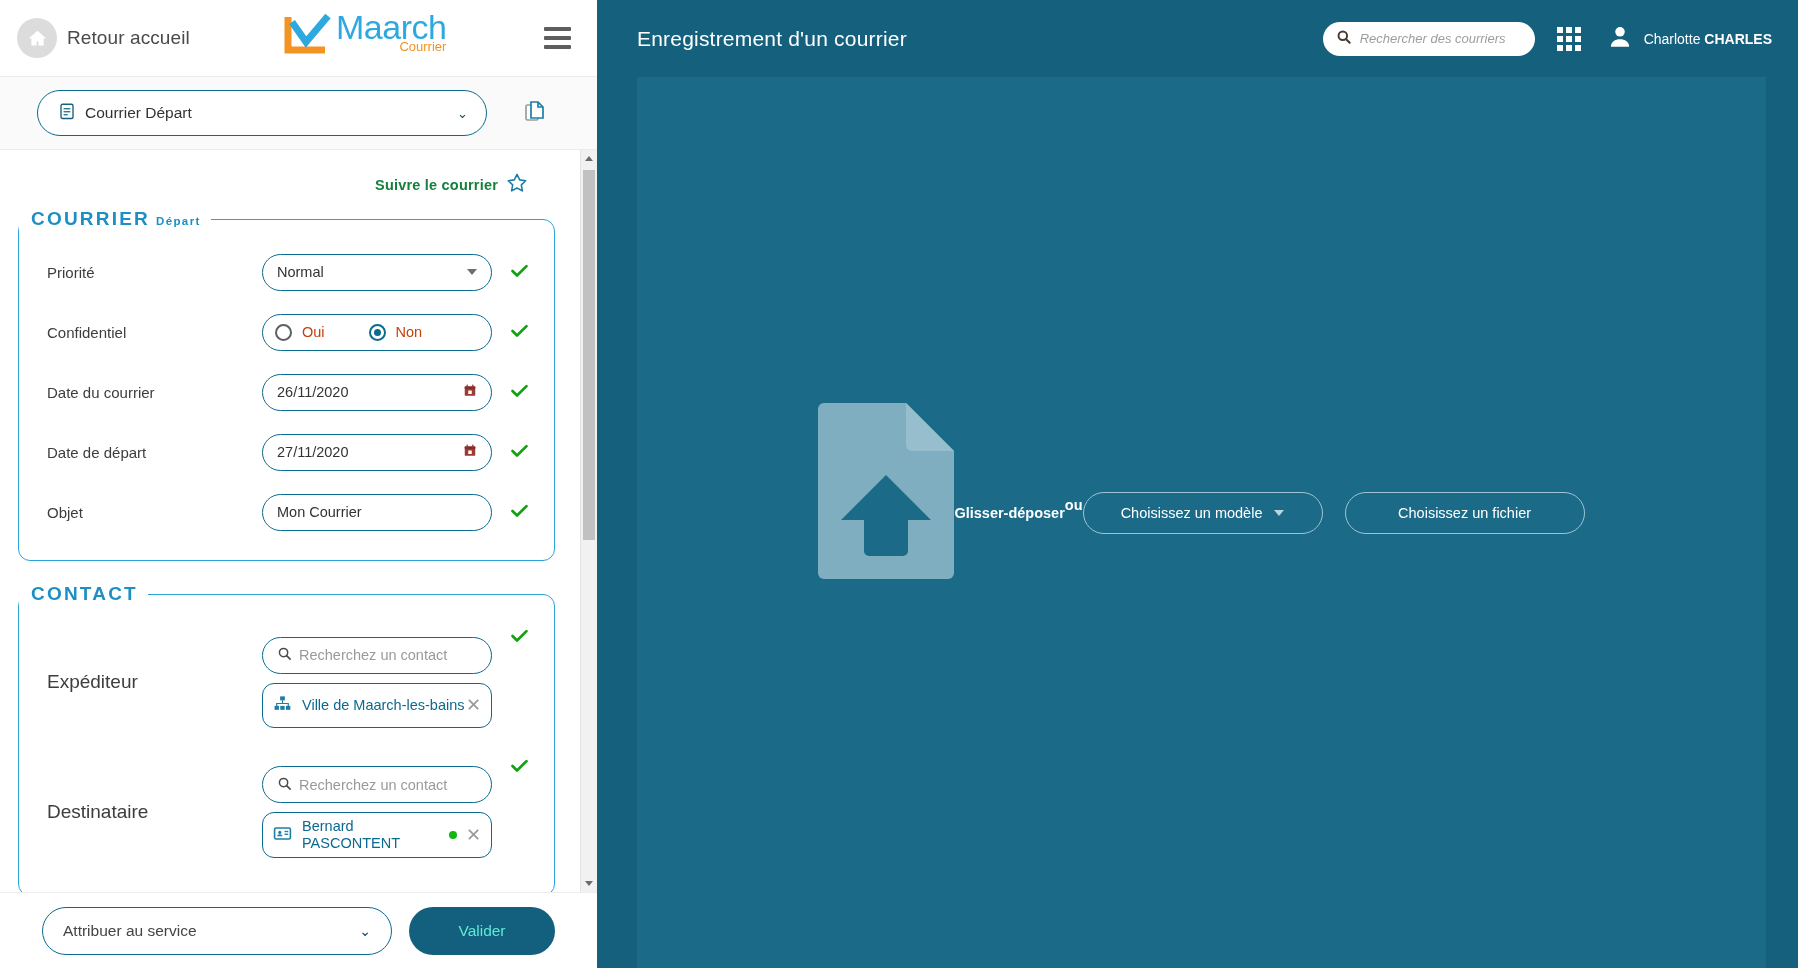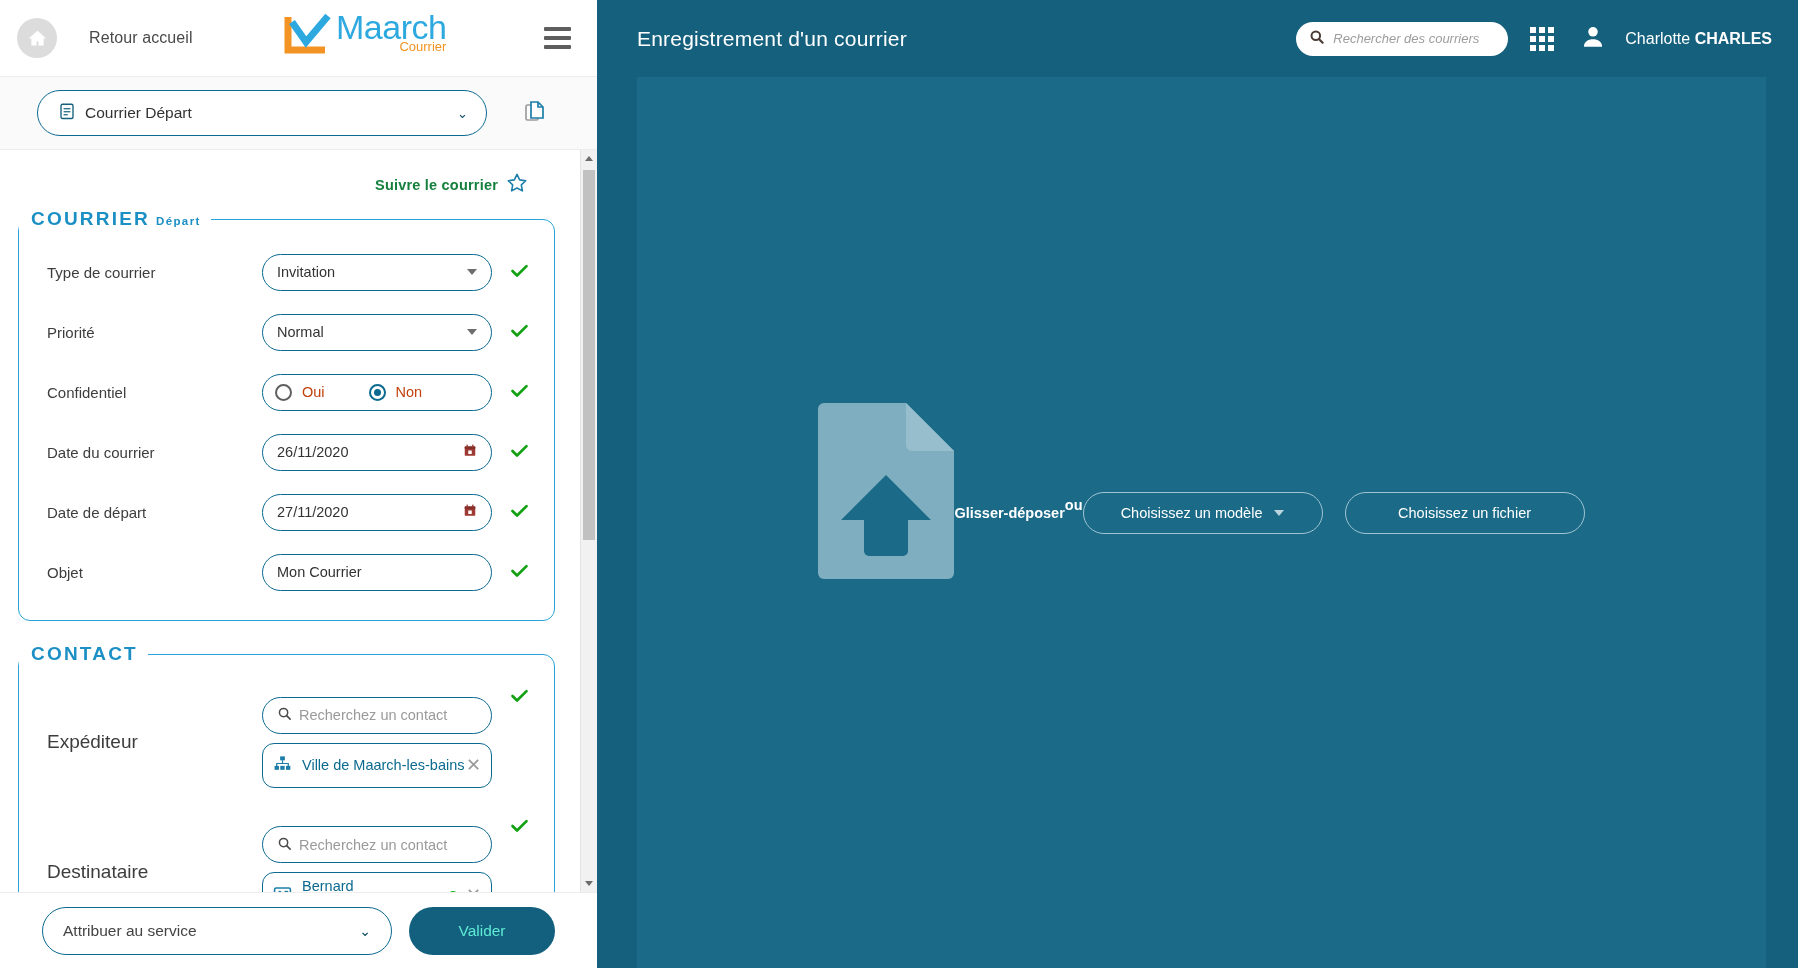--- a/index.html
+++ b/index.html
@@ -30,21 +30,21 @@
   }
   .home-btn {
     width: 40px; height: 40px; border-radius: 50%;
     background: #dcdcdc;
     display: flex; align-items: center; justify-content: center;
     margin-left: 17px;
     cursor: pointer;
   }
   .home-btn svg { display:block; }
   .home-label {
-    margin-left: 32px; font-size: 16px; color: #4a4a4a;
+    margin-left: 10px; font-size: 19px; color: #4a4a4a;
     letter-spacing: .1px;
     text-align: center;
   }
   .logo-wrap {
     position: absolute; left: 284px; top: 10px;
     display: flex; align-items: flex-start;
   }
   .logo-text { margin-left: 2px; line-height: 1; }
   .logo-main { font-size: 34px; color: #2EA9E0; letter-spacing: -.5px; }
   .logo-sub { font-size: 13px; color: #F39324; text-align: right; display:block; margin-top: -4px; }
@@ -256,21 +256,21 @@
     display: flex; align-items: center;
     padding: 0 10px 0 13px;
     margin-right: 22px;
   }
   .search-pill .sph2 {
     font-size: 13px; color: #9d9d9d; font-style: italic; margin-left: 8px;
   }
   .grid-icon { display: grid; grid-template-columns: repeat(3, 6px); gap: 3px; margin-right: 26px; cursor: pointer; }
   .grid-icon i { width: 6px; height: 6px; background: #fff; display:block; }
   .avatar-wrap { display: flex; align-items: center; cursor: pointer; }
-  .user-name { margin-left: 19px; font-size: 16px; color: #fff; }
+  .user-name { margin-left: 11px; font-size: 14px; color: #fff; }
   .user-name b { font-weight: bold; }
 
   .doc-panel {
     position: absolute;
     left: 40px; right: 32px; top: 77px; bottom: 0;
     background: #1A6A88;
   }
   .drop-zone {
     position: absolute; left: 0; right: 0; top: 0; bottom: 0;
     display: flex; 
@@ -364,34 +364,20 @@
                 <path d="M12 2.6l2.9 6 6.6.9-4.8 4.6 1.2 6.5L12 17.5 6.1 20.6l1.2-6.5L2.5 9.5l6.6-.9z" fill="none" stroke="#1C7EA8" stroke-width="1.7" stroke-linejoin="round"></path>
               </svg>
           </span>
         </div>
 
         <fieldset class="section">
           <legend>
             <span>COURRIER</span><span class="sub">Départ</span>
           </legend>
 
-          <div class="frow">
-            <div class="flabel">Type de courrier</div>
-            <div class="fctrl">
-              <div class="ctrl-box">
-                <span class="val">Invitation</span>
-                <span class="caret"></span>
-              </div>
-            </div>
-            <div class="fcheck">
-              <svg width="21" height="21" viewBox="0 0 24 24">
-                  <path d="M4 12.5l5.2 5.2L20 7" fill="none" stroke="#12a112" stroke-width="3.1" stroke-linecap="round" stroke-linejoin="round"></path>
-                </svg>
-            </div>
-          </div>
 
           <div class="frow">
             <div class="flabel">Priorité</div>
             <div class="fctrl">
               <div class="ctrl-box">
                 <span class="val">Normal</span>
                 <span class="caret"></span>
               </div>
             </div>
             <div class="fcheck">

